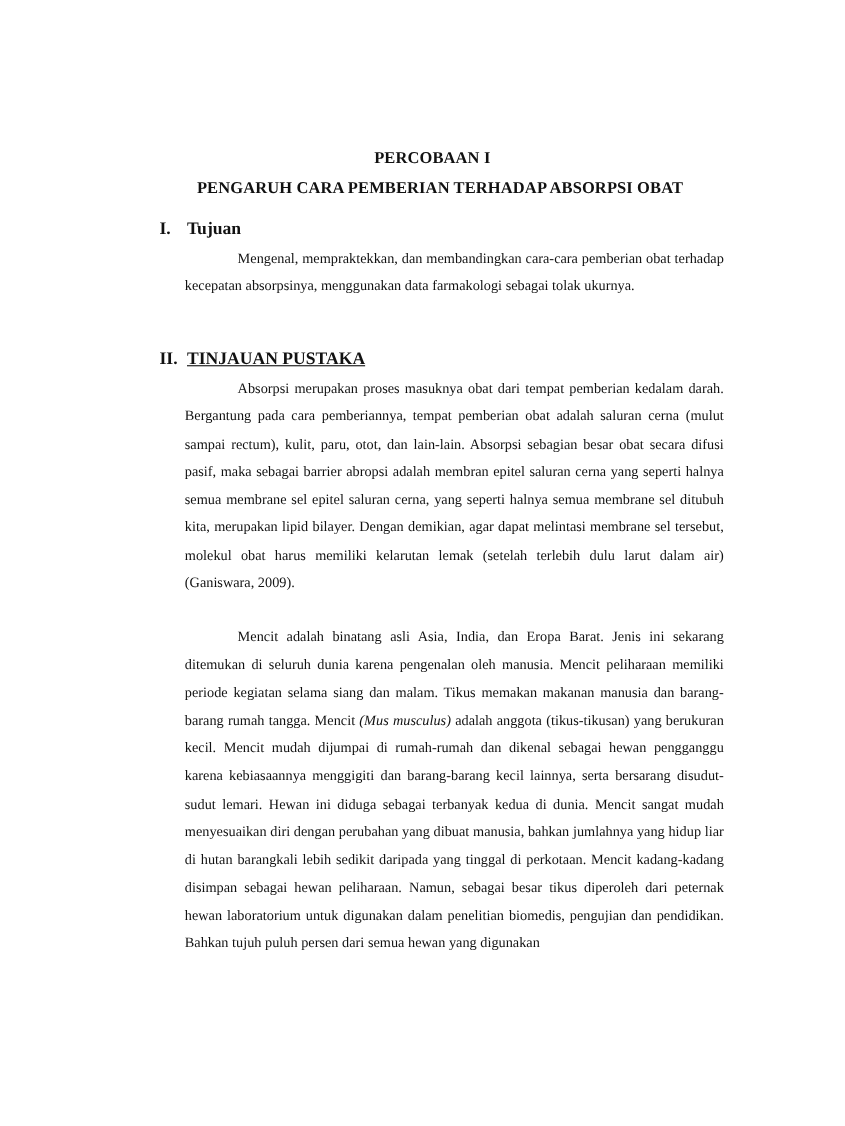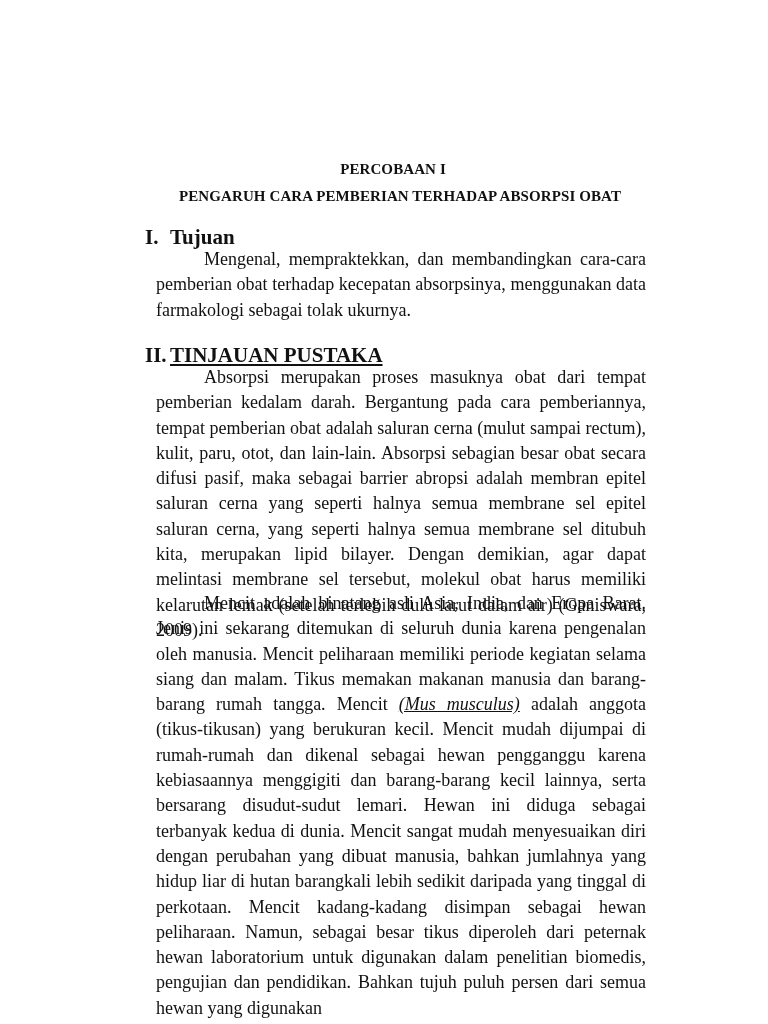--- a/index.html
+++ b/index.html
@@ -13,61 +13,60 @@
     overflow: hidden;
     position: relative;
     font-family: "Liberation Serif", "DejaVu Serif", serif;
     color: #111111;
   }
   .page {
     position: absolute;
     left: 0; top: 0;
     width: 768px; height: 800px;
     background: #ffffff;
-    margin-top: 25px;
   }
   .title {
     position: absolute;
     left: 0; width: 768px;
     text-align: center;
     font-weight: bold;
     font-size: 15px;
     letter-spacing: 0.1px;
   }
   .title-1 { top: 136px; left: 0; width: 786px; }
   .title-2 { top: 163px; left: 0; width: 800px; }
 
   .section-heading {
     position: absolute;
     left: 145px;
     font-weight: bold;
-    font-size: 21px;
+    font-size: 16px;
     white-space: nowrap;
   }
   .section-heading .num {
     display: inline-block;
     width: 25px;
   }
   .sh-1 { top: 200px; }
   .sh-2 { top: 318px; text-decoration: underline; }
 
   .para {
     position: absolute;
-    left: 156px;
+    left: 168px;
     width: 490px;
-    font-size: 18px;
+    font-size: 13px;
     line-height: 25.3px;
     text-align: justify;
     text-indent: 48px;
     margin: 0;
   }
   .p-1 { top: 222px; }
   .p-2 { top: 340px; }
   .p-3 { top: 566px; }
-  em { font-style: italic; text-decoration: underline; }
+  em { font-style: italic; }
 </style>
 </head>
 <body>
 
 <div class="page">
 
   <div class="title title-1">PERCOBAAN I</div>
   <div class="title title-2">PENGARUH CARA PEMBERIAN TERHADAP ABSORPSI OBAT</div>
 
   <div class="section-heading sh-1">

